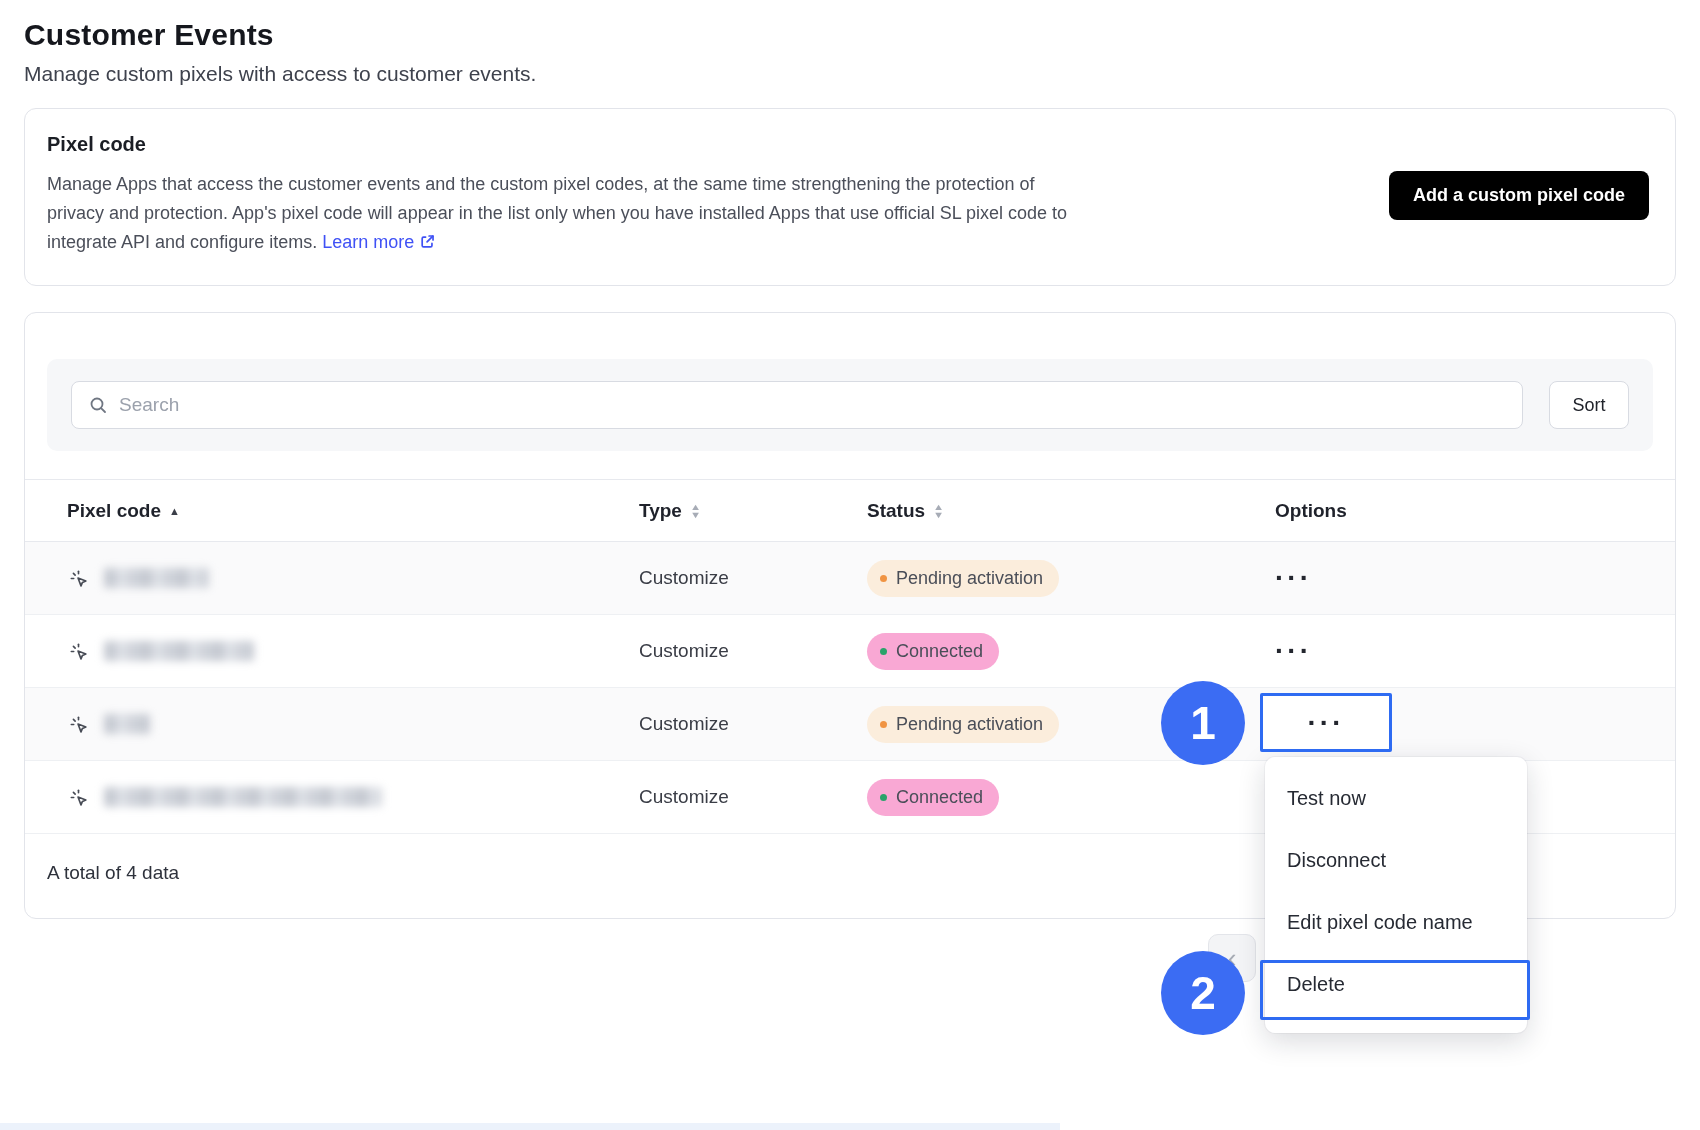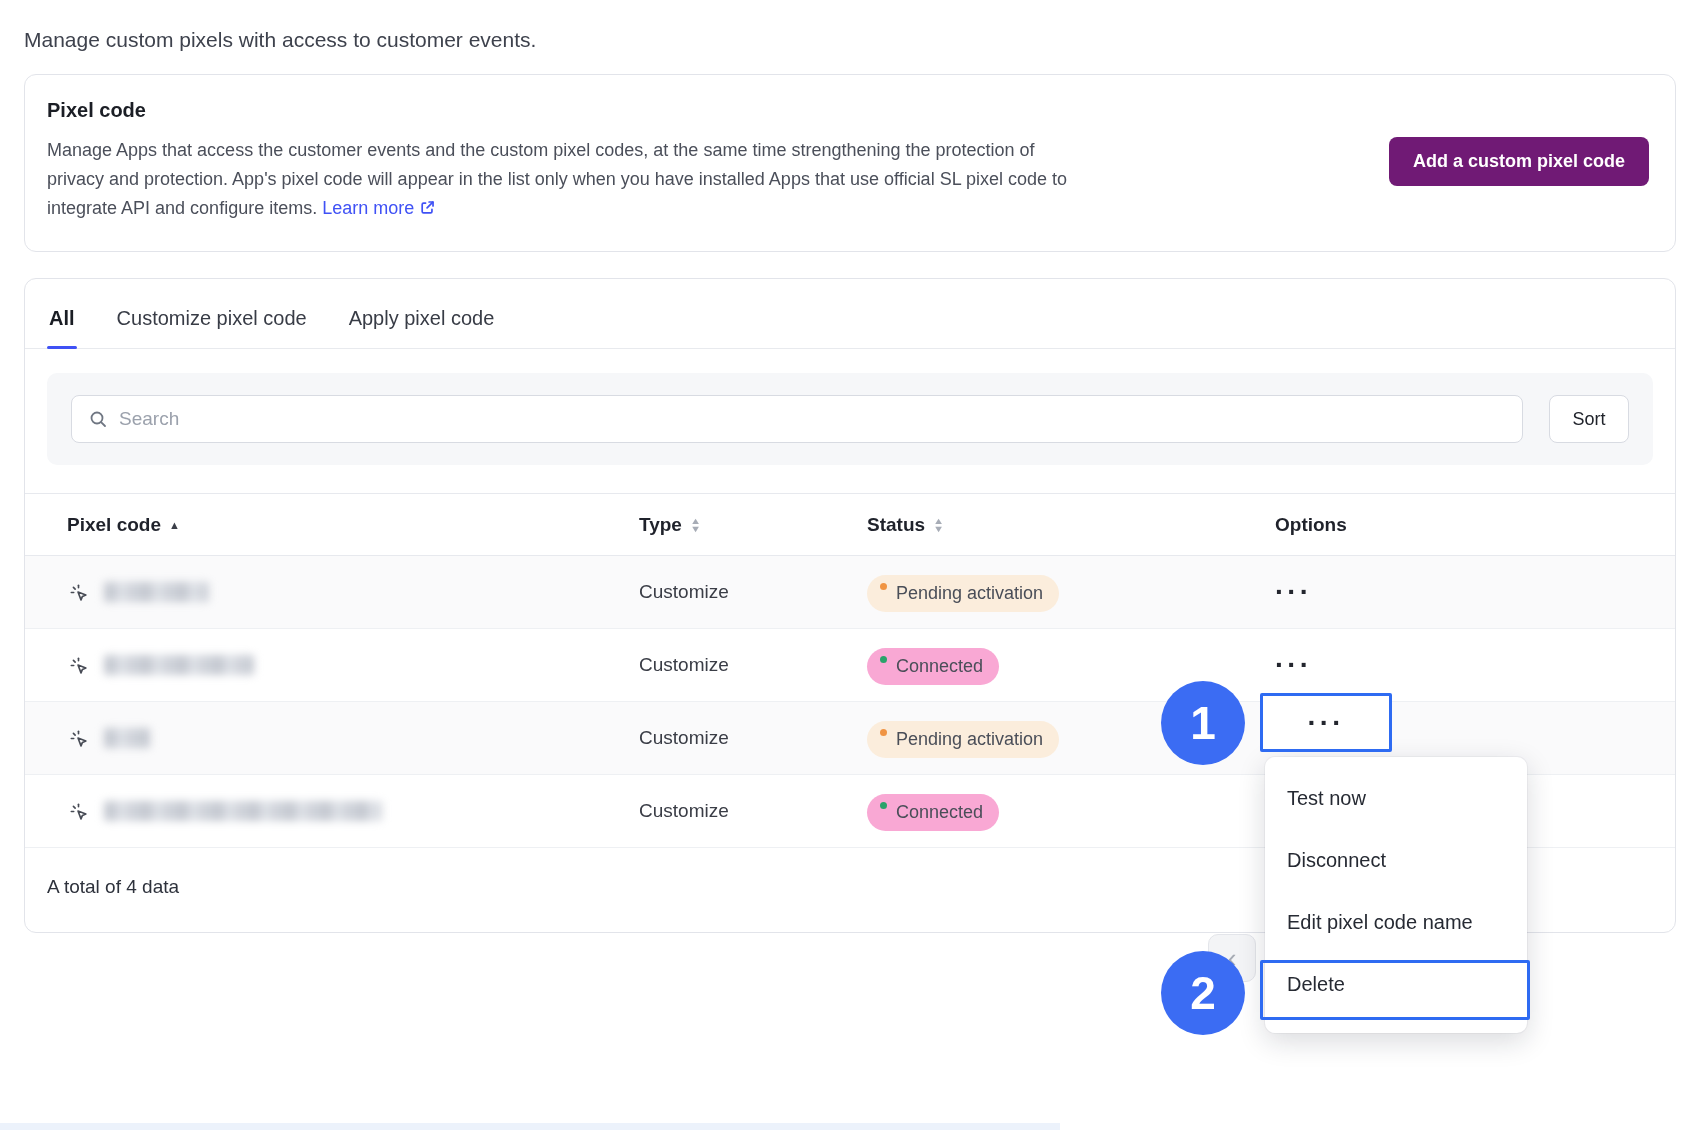--- a/index.html
+++ b/index.html
@@ -12,21 +12,21 @@
   p.page-subtitle { font-size:21px; color:#3e424d; margin-top:10px; }
 
   .card { border:1px solid #e2e4ea; border-radius:12px; background:#fff; }
 
   
   .pixel-card { margin-top:22px; padding:24px 26px 28px 22px; display:flex; align-items:flex-start; gap:36px; }
   .pixel-card h2 { font-size:20px; font-weight:700; color:#1b1e25; }
   .card-desc { margin-top:14px; font-size:18px; line-height:1.62; color:#4b4f5a; max-width:1045px; }
   .learn-more { color:#3f51f5; font-weight:500; text-decoration:none; cursor:pointer; white-space:nowrap; }
   .ext-icon { width:17px; height:17px; vertical-align:-2px; margin-left:5px; }
-  .primary-btn { margin-left:auto; margin-top:38px; flex-shrink:0; background:#701a75; color:#fff;
+  .primary-btn { margin-left:auto; margin-top:38px; flex-shrink:0; background:#000000; color:#fff;
     border:none; border-radius:8px; font-size:18px; font-weight:700; padding:14px 24px;
     font-family:inherit; cursor:pointer; }
 
   
   .table-card { margin-top:26px; padding-top:22px; position:relative; }
 
   .tabs { display:flex; gap:38px; padding:0 22px; border-bottom:1px solid #e8eaee; }
   .tab { position:relative; font-size:20px; color:#383c46; padding:6px 2px 18px; cursor:pointer; }
   .tab.active { color:#1a1d24; font-weight:700; }
   .tab.active::after { content:""; position:absolute; left:0; right:0; bottom:-1px; height:3px;
@@ -54,21 +54,21 @@
     color:#a7acb6; margin-left:9px; transform:scaleX(1.25); }
 
   .trow { height:73px; border-bottom:1px solid #eef0f3; font-size:19px; color:#3a3d46; }
   .trow.shade { background:#fafafb; }
   .name-cell { display:flex; align-items:center; }
   .cursor-icon { width:23px; height:23px; margin-right:14px; flex-shrink:0; color:#474b55; }
   .redacted { display:inline-block; height:20px; border-radius:3px;
     background:repeating-linear-gradient(90deg,#c6cad2 0 12px,#dcdfe5 12px 24px,#cfd3da 24px 36px);
     filter:blur(4px); }
 
-  .badge { display:inline-flex; gap:9px; border-radius:999px;
+  .badge { display:inline-flex; align-items:center; gap:9px; border-radius:999px;
     padding:8px 16px 8px 13px; font-size:18px; color:#4a4e58; }
   .badge .dot { width:7px; height:7px; border-radius:50%; }
   .badge.pending { background:#fbeddc; }
   .badge.pending .dot { background:#f09443; }
   .badge.connected { background:#f9a8d4; }
   .badge.connected .dot { background:#2aa36a; }
 
   .options-cell { padding-left:10px; }
   .ellipsis { background:none; border:none; font-family:inherit; font-size:28px; font-weight:700;
     letter-spacing:3px; color:#23262e; line-height:1; cursor:pointer; }
@@ -98,44 +98,40 @@
   .step2 { left:1161px; top:951px; }
 
   .next-edge { position:absolute; left:0; bottom:0; width:1060px; height:7px; background:#ecf2fb; }
 </style>
 </head>
 <body>
 
 <div class="page">
   <div class="content">
 
+    <h1 class="page-title">Customer Events</h1>
     <p class="page-subtitle">Manage custom pixels with access to customer events.</p>
 
     <section class="card pixel-card">
       <div>
         <h2>Pixel code</h2>
         <p class="card-desc">
           <span>Manage Apps that access the customer events and the custom pixel codes, at the same time strengthening the protection of privacy and protection. App's pixel code will appear in the list only when you have installed Apps that use official SL pixel code to integrate API and configure items.</span>
           <a class="learn-more"><span>Learn more</span><svg class="ext-icon" viewBox="0 0 16 16" fill="none" stroke="#3f51f5" stroke-width="1.6" stroke-linecap="round" stroke-linejoin="round">
                 <path d="M6.2 3.8H4.3C3.6 3.8 3 4.4 3 5.1v6.6c0 .7.6 1.3 1.3 1.3h6.6c.7 0 1.3-.6 1.3-1.3V9.8"></path>
                 <path d="M9.5 2.8h3.7v3.7"></path>
                 <path d="M13 3L7.6 8.4"></path>
               </svg></a>
         </p>
       </div>
       <button class="primary-btn">Add a custom pixel code</button>
     </section>
 
     <section class="card table-card">
 
-      <div class="tabs">
-        <div class="tab active"><span>All</span></div>
-        <div class="tab"><span>Customize pixel code</span></div>
-        <div class="tab"><span>Apply pixel code</span></div>
-      </div>
 
       <div class="search-panel">
         <div class="search-box">
           <svg class="search-icon" viewBox="0 0 20 20" fill="none" stroke="#6f7682" stroke-width="1.8" stroke-linecap="round">
               <circle cx="9" cy="9" r="5.5"></circle>
               <line x1="13.3" y1="13.3" x2="17" y2="17"></line>
             </svg>
           <input class="search-input" placeholder="Search" style="">
         </div>
         <button class="sort-btn">Sort</button>

